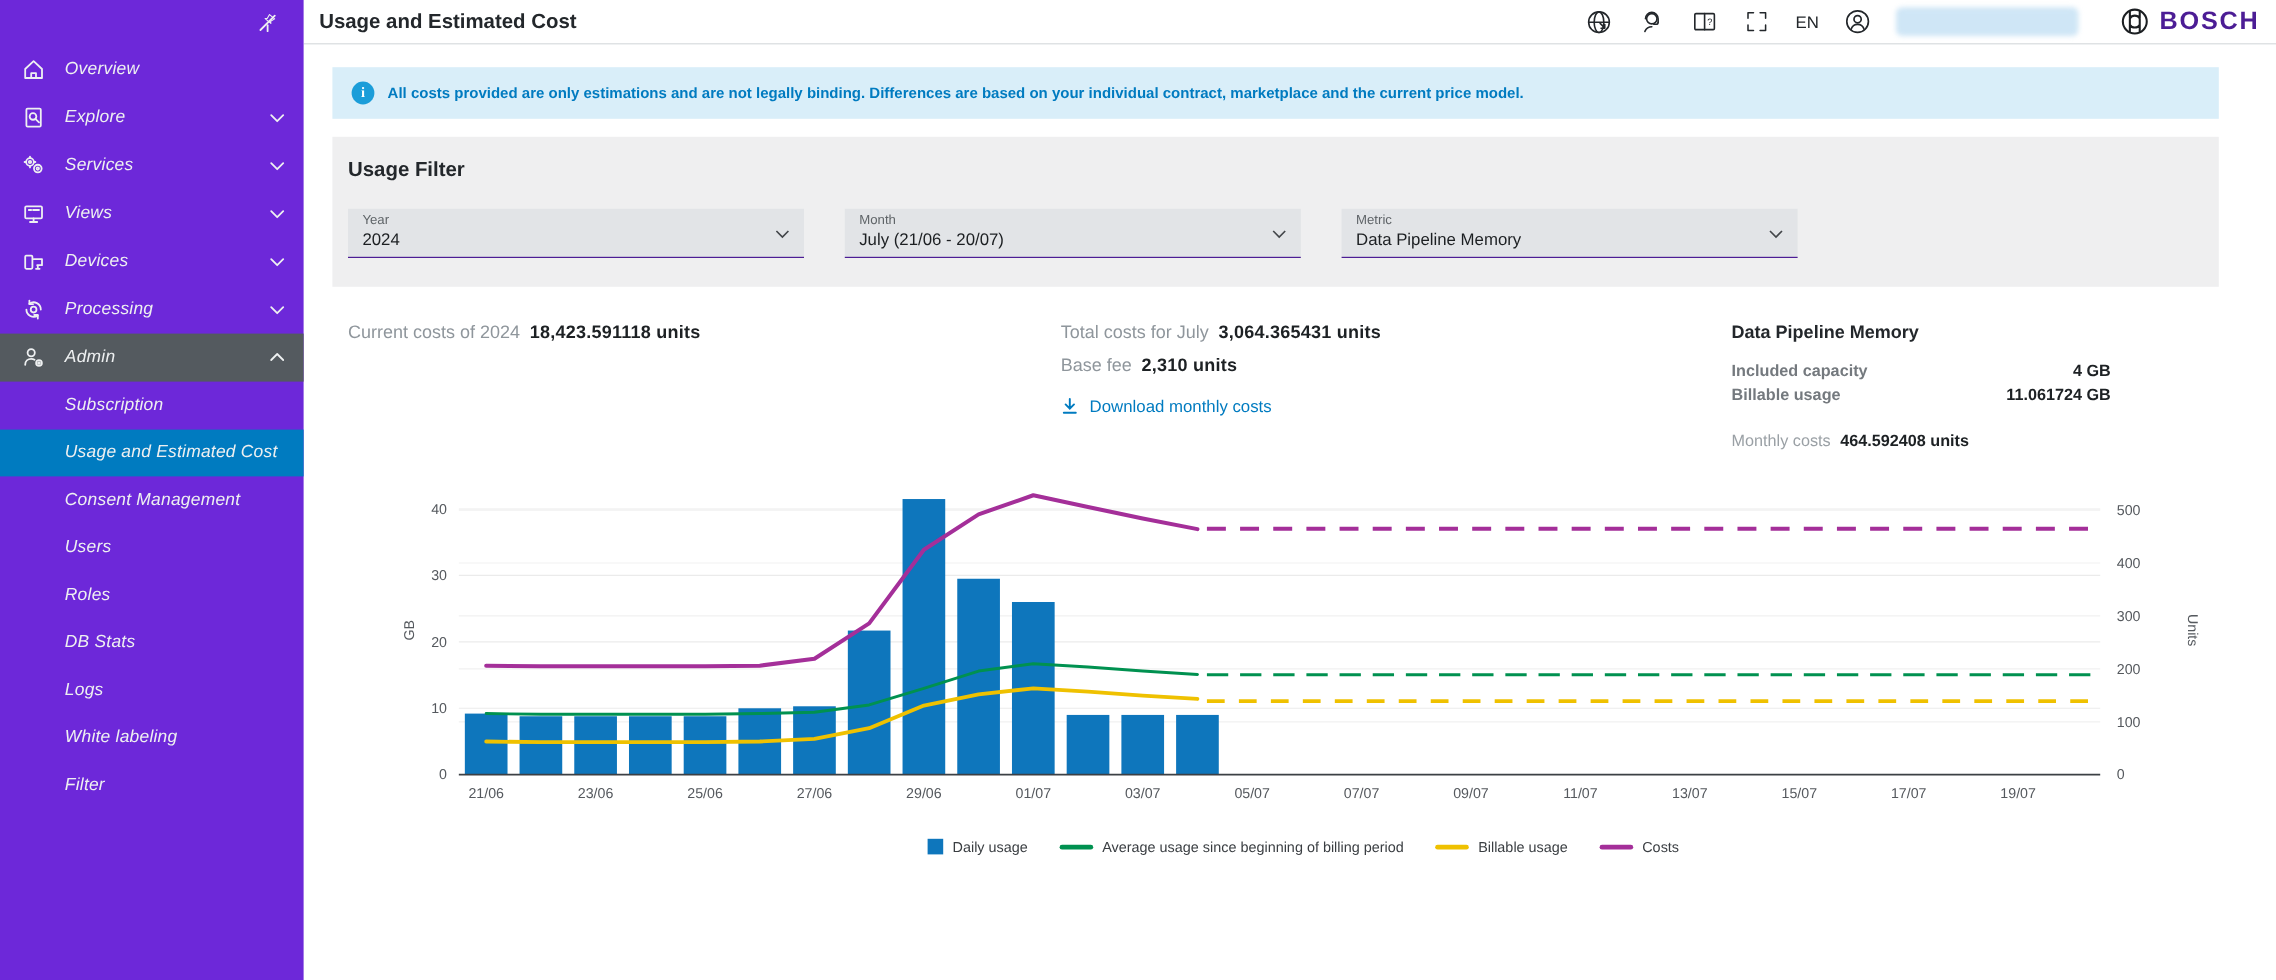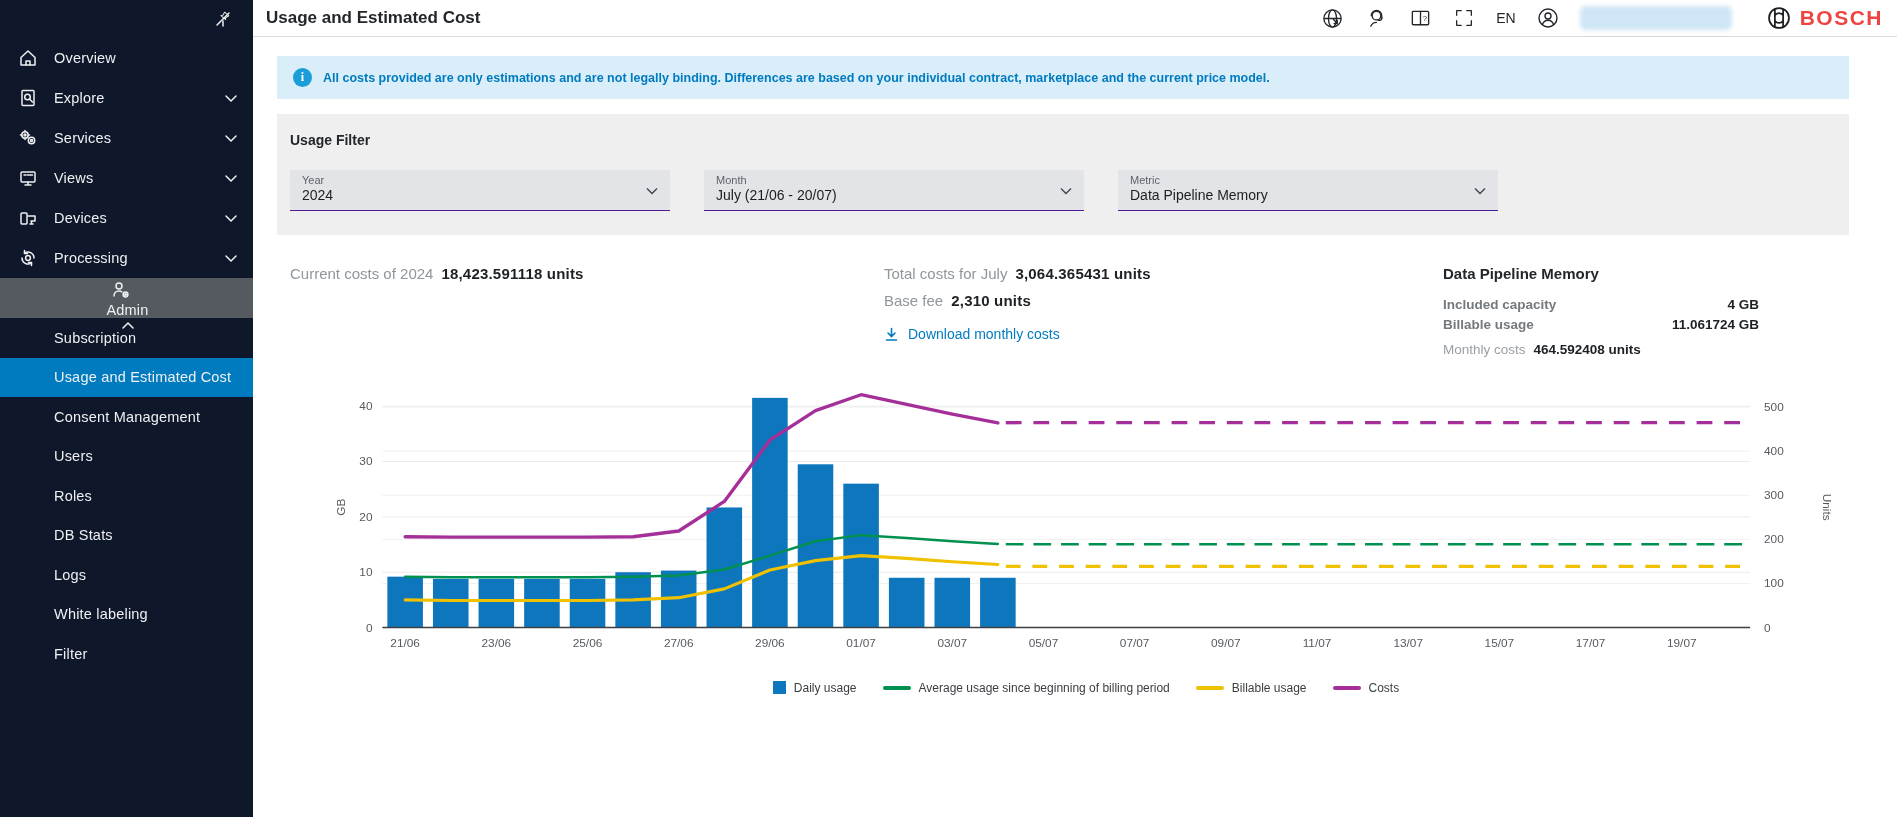--- a/index.html
+++ b/index.html
@@ -1,75 +1,75 @@
 <!DOCTYPE html>
 <html><head>
 <meta charset="utf-8">
 <style>
   * { margin:0; padding:0; box-sizing:border-box; }
   html,body { width:1897px; height:817px; overflow:hidden; background:#fff;
     font-family:"Liberation Sans", sans-serif; color:#1d2124; }
   .app { display:flex; width:100%; height:100%; }
 
   
-  .sidebar { width:253px; min-width:253px; background:#0f172a; color:#eef0f1; height:100%; position:relative; }
+  .sidebar { width:253px; min-width:253px; background:#6d28d9; color:#eef0f1; height:100%; position:relative;font-style:italic; }
   .sidebar-top { height:38px; display:flex; align-items:center; justify-content:flex-end; padding-right:18px; }
   .nav-item { display:flex; align-items:center; height:40px; padding:0 14px 0 16px; cursor:pointer; font-size:14.5px; }
   .nav-item .ico { width:24px; height:24px; margin-right:14px; display:flex; align-items:center; justify-content:center; flex:none; }
   .nav-item .lbl { flex:1; letter-spacing:.2px; }
   .nav-item .chev { width:16px; height:16px; flex:none; }
-  .nav-item.expanded { background:#545a5f;flex-direction:column; }
+  .nav-item.expanded { background:#545a5f; }
   .sub-item { display:flex; align-items:center; height:39.5px; padding-left:54px; font-size:14.5px; cursor:pointer; letter-spacing:.2px; }
   .sub-item.selected { background:#007bc0; }
   svg.icon { stroke:#eef0f1; fill:none; stroke-width:1.5; stroke-linecap:round; stroke-linejoin:round; }
 
   
   .main { flex:1; display:flex; flex-direction:column; height:100%; background:#fff; overflow:hidden; }
   .topbar { height:37px; min-height:37px; display:flex; align-items:center; padding:0 14px 0 13px; border-bottom:1px solid #d8dbde; background:#fff; }
   .page-title { font-size:17px; font-weight:bold; color:#23272b; flex:1; }
   .topbar-right { display:flex; align-items:center; gap:20px; }
   .tb-ico { width:24px; height:24px; display:flex; align-items:center; justify-content:center; cursor:pointer; }
   svg.hico { stroke:#23272b; fill:none; stroke-width:1.4; stroke-linecap:round; stroke-linejoin:round; }
   .lang { font-size:14px; color:#23272b; cursor:pointer; }
   .redacted { width:152px; height:24px; border-radius:5px; background:#cfe6f6; filter:blur(2px); }
   .bosch-wrap { display:flex; align-items:center; gap:8px; margin-left:14px; }
-  .bosch-word { color:#ef4444; font-weight:bold; font-size:21px; letter-spacing:1.5px; }
+  .bosch-word { color:#4c1d95; font-weight:bold; font-size:21px; letter-spacing:1.5px; }
 
   .content { flex:1; padding:0 48px 0 24px; overflow:hidden; }
 
   
   .banner { margin-top:19px; background:#d9eef9; min-height:43px; display:flex; align-items:center; padding:0 16px; gap:11px; }
   .banner-ico { width:19px; height:19px; min-width:19px; border-radius:50%; background:#1b9dd9; color:#fff; font-size:12px;
     font-weight:bold; display:flex; align-items:center; justify-content:center; font-family:"Liberation Serif", serif; }
   .banner-text { color:#007bc0; font-size:12.5px; font-weight:bold; }
 
   
   .filter { margin-top:15px; background:#efeff0; padding:18px 13px 24px 13px; }
-  .filter-title { font-size:14px; font-weight:bold; color:#23272b; margin-bottom:22px; }
+  .filter-title { font-size:17px; font-weight:bold; color:#23272b; margin-bottom:22px; }
   .filter-row { display:flex; gap:34px; }
   .dd { width:380px; height:41px; background:#e2e4e7; border-bottom:1px solid #4c1d95; position:relative; padding:4px 34px 0 12px; cursor:pointer; }
   .dd-label { font-size:11px; color:#5f6468; }
   .dd-value { font-size:14px; color:#1c1f22; margin-top:1px; white-space:nowrap; }
   .dd-chev { position:absolute; right:10px; top:13px; }
 
   
   .summary { display:flex; margin-top:30px; padding-left:13px;gap:44px; }
   .sum-col1 { width:550px; }
   .sum-col2 { width:515px; }
   .sum-line { font-size:15px; color:#8f969c; }
   .sum-line b { color:#1d2124; margin-left:8px; letter-spacing:.2px; }
   .sum-line + .sum-line { margin-top:10px; }
   .dl-link { margin-top:17px; display:flex; align-items:center; gap:9px; color:#007bc0; font-size:14px; cursor:pointer; }
   .metric-panel { width:316px; }
   .metric-title { font-size:15px; font-weight:bold; color:#23272b; margin-bottom:13px; }
   .metric-row { display:flex; justify-content:space-between; font-size:13.5px; line-height:20px; }
   .metric-row .ml { color:#9aa0a5; }
   .metric-row .ml.bold { color:#74797e; font-weight:bold; }
   .metric-row .mv { font-weight:bold; color:#1d2124; }
-  .metric-costs { margin-top:7px; font-size:13.5px; color:#9aa0a5; }
+  .metric-costs { margin-top:21px; font-size:13.5px; color:#9aa0a5; }
   .metric-costs b { color:#1d2124; margin-left:8px; }
 
   
   .chart-wrap { margin-top:14px; }
   .chart-svg { display:block; width:1510px; margin-left:54px; }
   .legend { width:1510px; margin-left:54px; display:flex; justify-content:center; align-items:center; gap:26px; margin-top:2px; }
   .leg-item { display:flex; align-items:center; gap:8px; font-size:12px; color:#3a3e42; }
   .leg-sq { width:13px; height:13px; }
   .leg-line { width:28px; height:3.5px; border-radius:2px; }
 </style>

